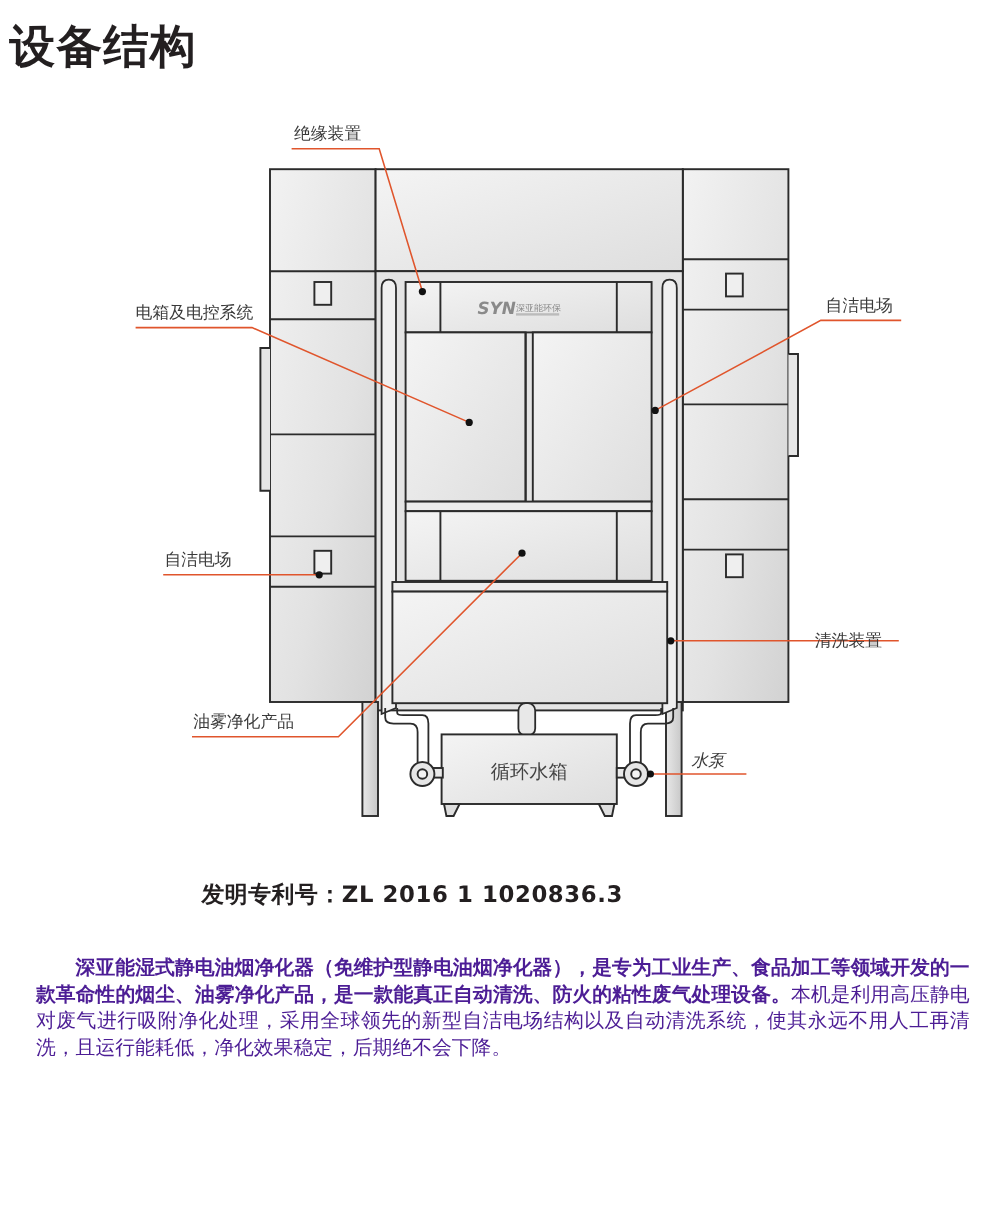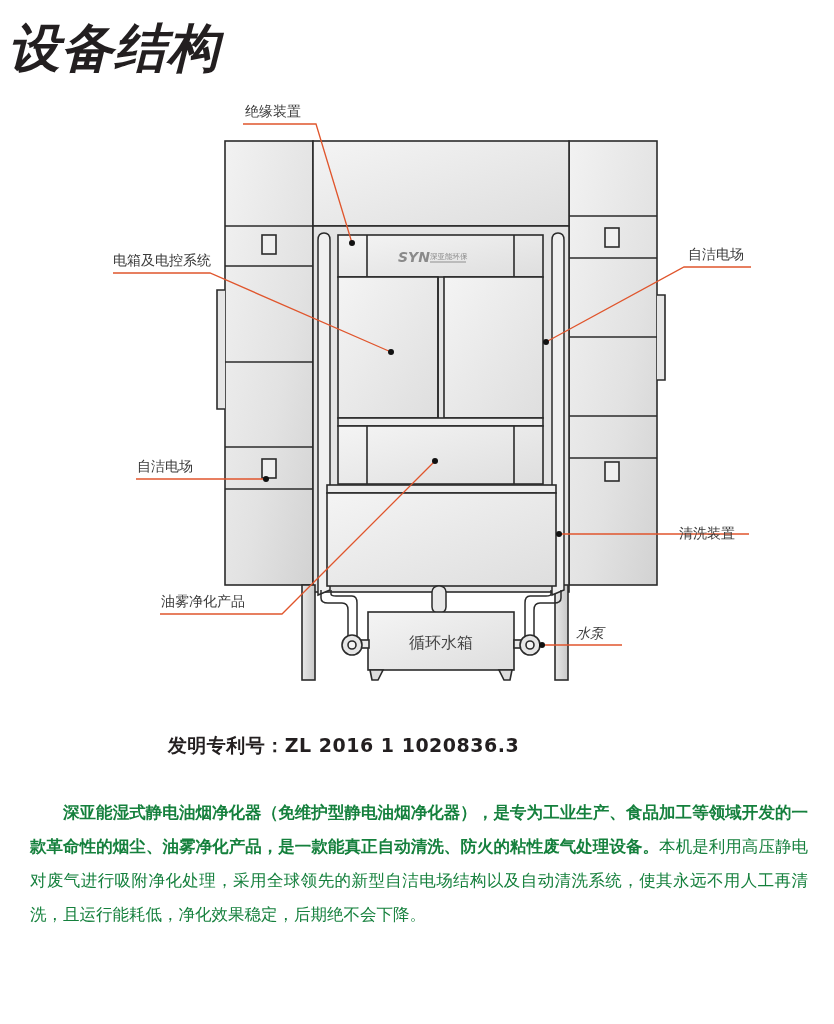--- a/index.html
+++ b/index.html
@@ -1,25 +1,25 @@
 <!DOCTYPE html>
 <html><head>
   <meta charset="utf-8">
   <style>
     html, body { margin: 0; padding: 0; background: #ffffff; }
     body { width: 834px; height: 1024px; position: relative; overflow: hidden;
            font-family: "DejaVu Sans", "Liberation Sans", sans-serif; color: #231f20; }
     .title { position: absolute; left: 8px; top: 14px; margin: 0;
-             font-size: 52px; font-weight: bold; letter-spacing: 1px; color: #231f20; font-style: italic; }
+             font-size: 38px; font-weight: bold; letter-spacing: 1px; color: #231f20; }
     .diagram { position: absolute; left: 0; top: 0; width: 834px; height: 720px; }
     .callout-label { position: absolute; font-size: 14px; color: #3a3a3a; white-space: nowrap; }
     .patent { position: absolute; left: 0; top: 733px; width: 687px; text-align: center;
               font-size: 19px; font-weight: bold; color: #231f20; letter-spacing: 0.5px; }
     .desc { position: absolute; left: 30px; top: 796px; width: 778px; margin: 0;
-            font-size: 16.5px; line-height: 34px; color: #15803d; text-indent: 2em; text-align: justify; }
+            font-size: 16.5px; line-height: 22px; color: #4c1d95; text-indent: 2em; text-align: justify; }
     .desc b { font-weight: bold; }
   </style>
 </head>
 <body>
 
 <h1 class="title">设备结构</h1>
 
 <svg class="diagram" viewBox="0 0 834 720" xmlns="http://www.w3.org/2000/svg">
   <defs>
     <linearGradient id="gL" x1="0" y1="0" x2="1" y2="1">

